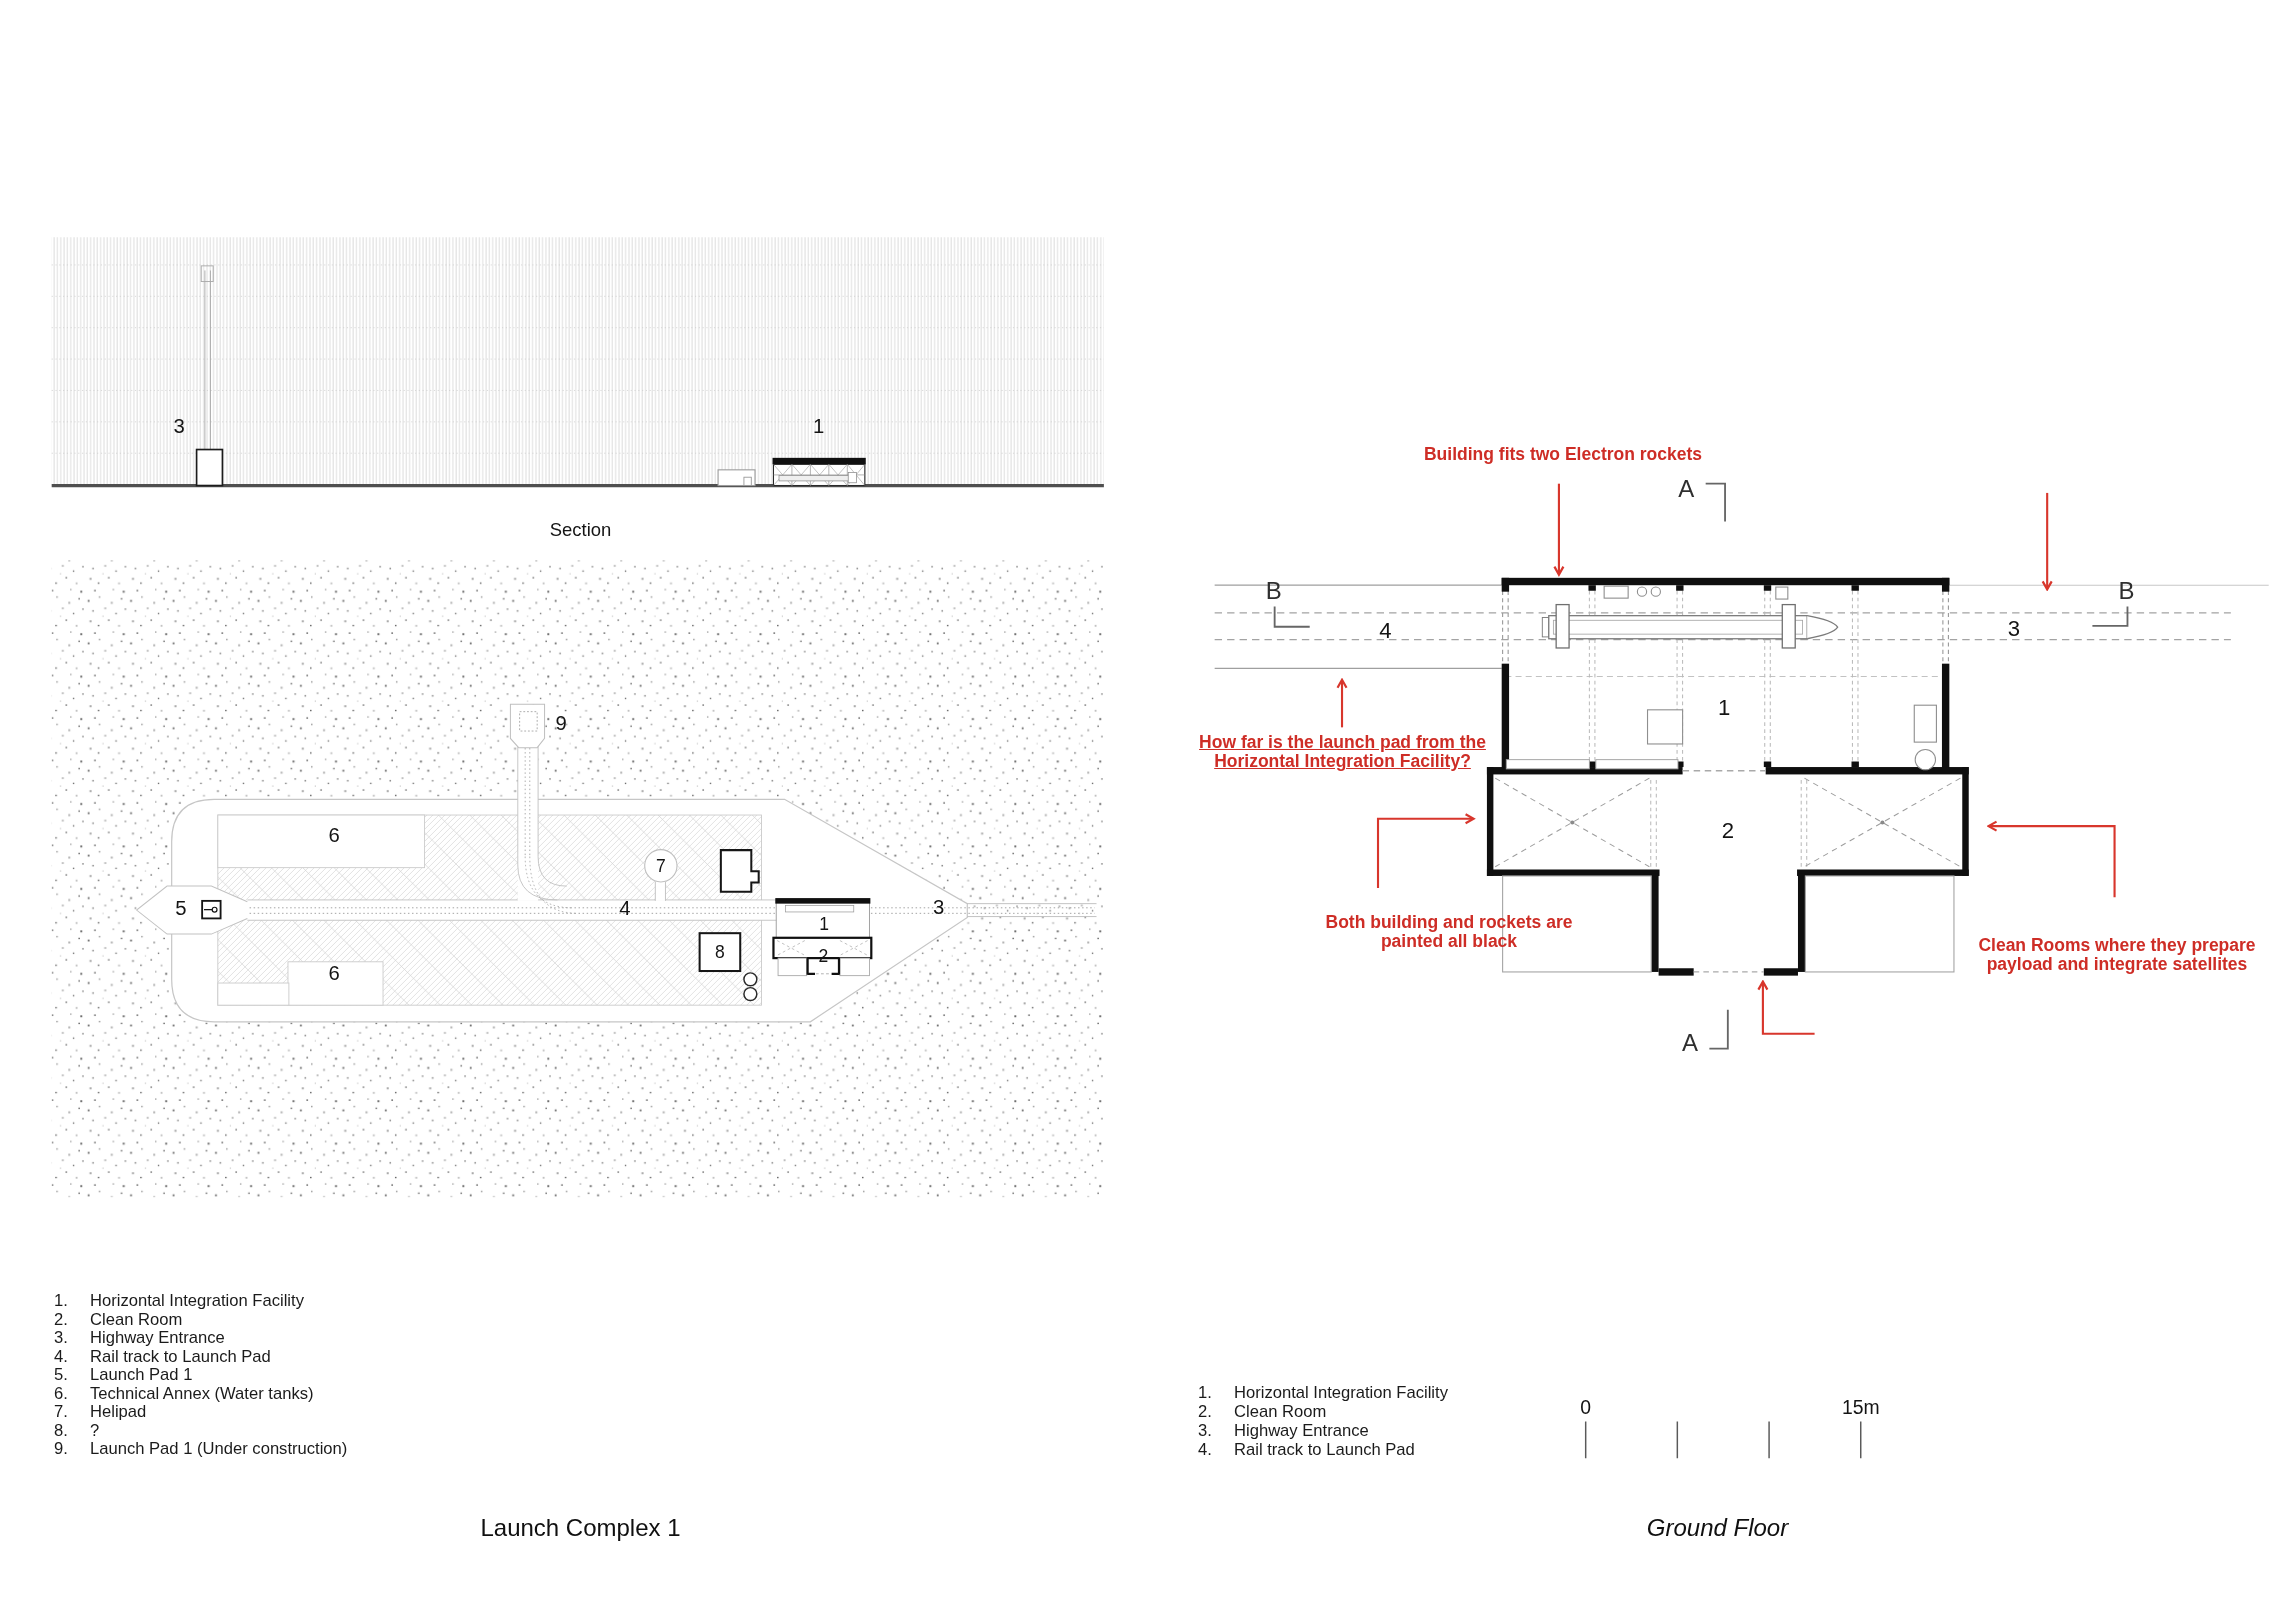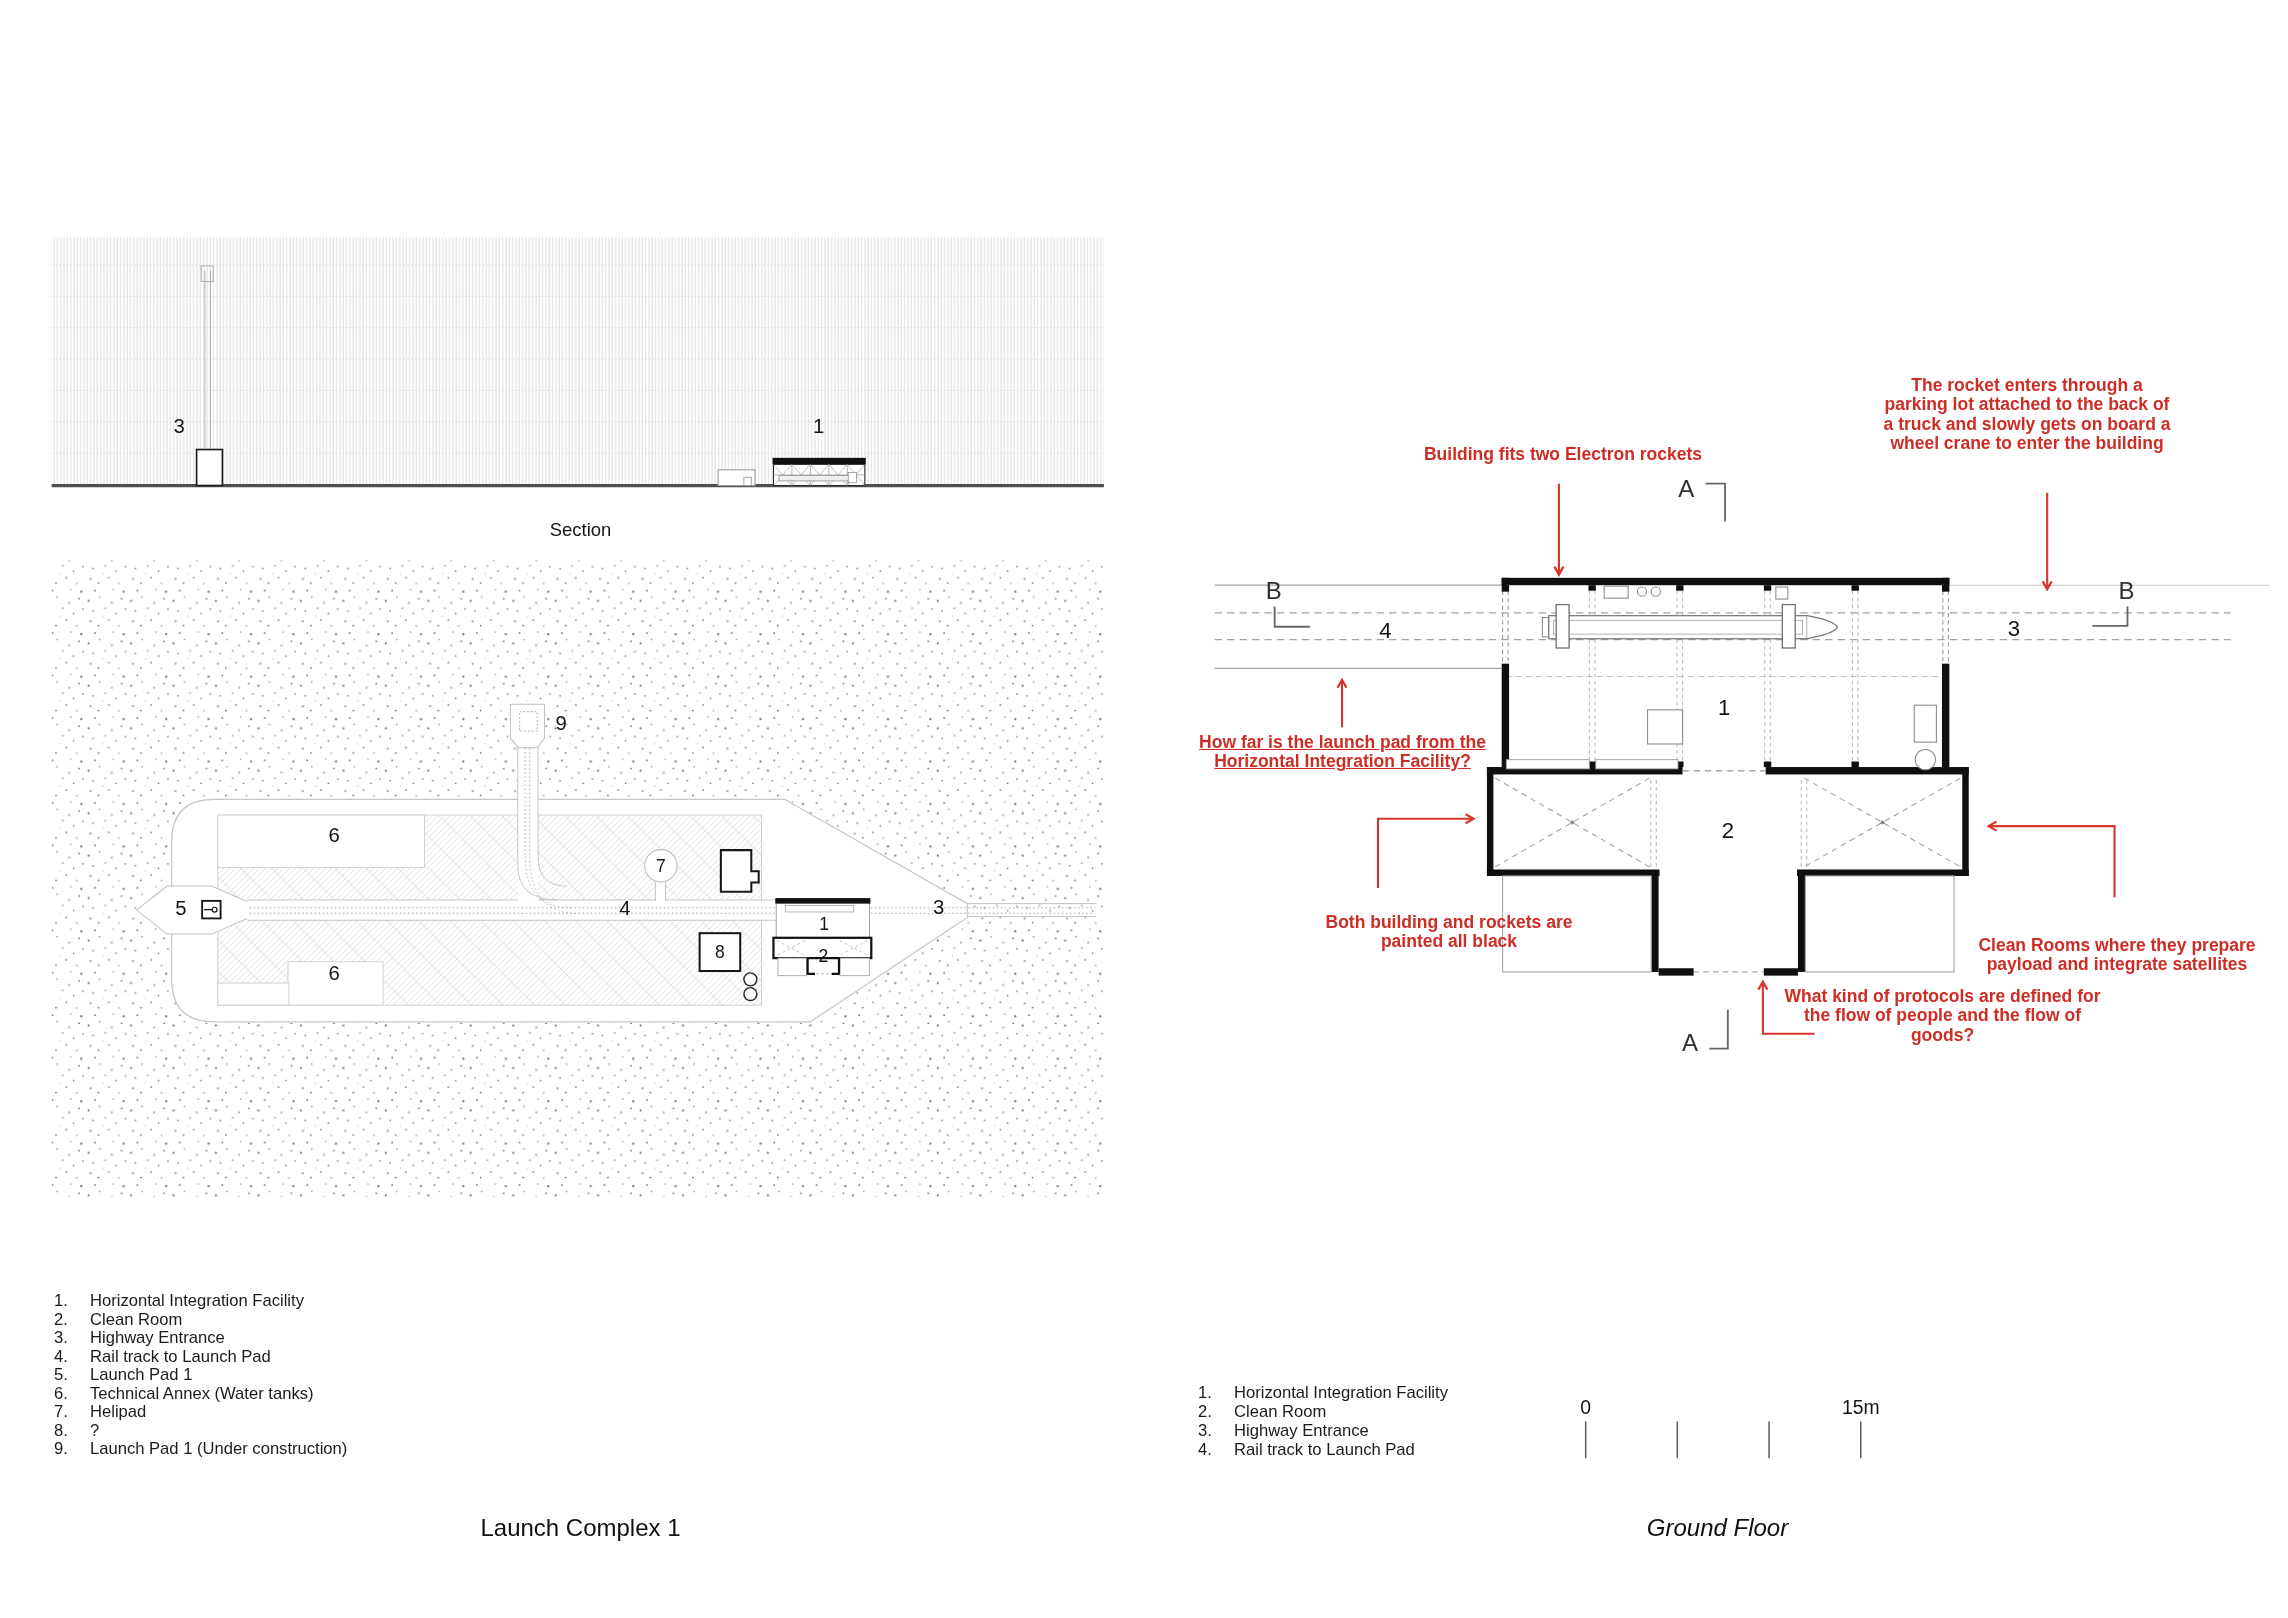--- a/index.html
+++ b/index.html
@@ -262,25 +262,23 @@
   </g>
 
   <g>
     <path d="M1718,1540 V1580 M1817.3,1540 V1580 M1916.7,1540 V1580 M2016,1540 V1580" stroke="#5a5a5a" stroke-width="1.6" fill="none"></path>
     <text class="sc" x="1718" y="1532">0</text>
     <text class="sc" x="2016" y="1532">15m</text>
   </g>
 </svg>
 
 <div class="ann" style="left:1397px;top:445px;width:332px;">Building fits two Electron rockets</div>
-<div class="ann" style="left:1883px;top:376px;width:288px;">The rocket enters through a parking lot attached to the back of a truck and slowly gets on board a wheel crane to enter the building</div>
 <div class="ann" style="left:1192px;top:733px;width:301px;text-decoration:underline;">How far is the launch pad from the Horizontal Integration Facility?</div>
 <div class="ann" style="left:1292px;top:913px;width:314px;">Both building and rockets are painted all black</div>
 <div class="ann" style="left:1947px;top:936px;width:340px;">Clean Rooms where they prepare payload and integrate satellites</div>
-<div class="ann" style="left:1783px;top:987px;width:319px;">What kind of protocols are defined for the flow of people and the flow of goods?</div>
 
 <div class="legend" style="left:54px;top:1292px;width:388px;">
   <div class="lrow">
         <span class="lnum">1.</span>
         <span>Horizontal Integration Facility</span>
       </div>
   <div class="lrow">
         <span class="lnum">2.</span>
         <span>Clean Room</span>
       </div>

